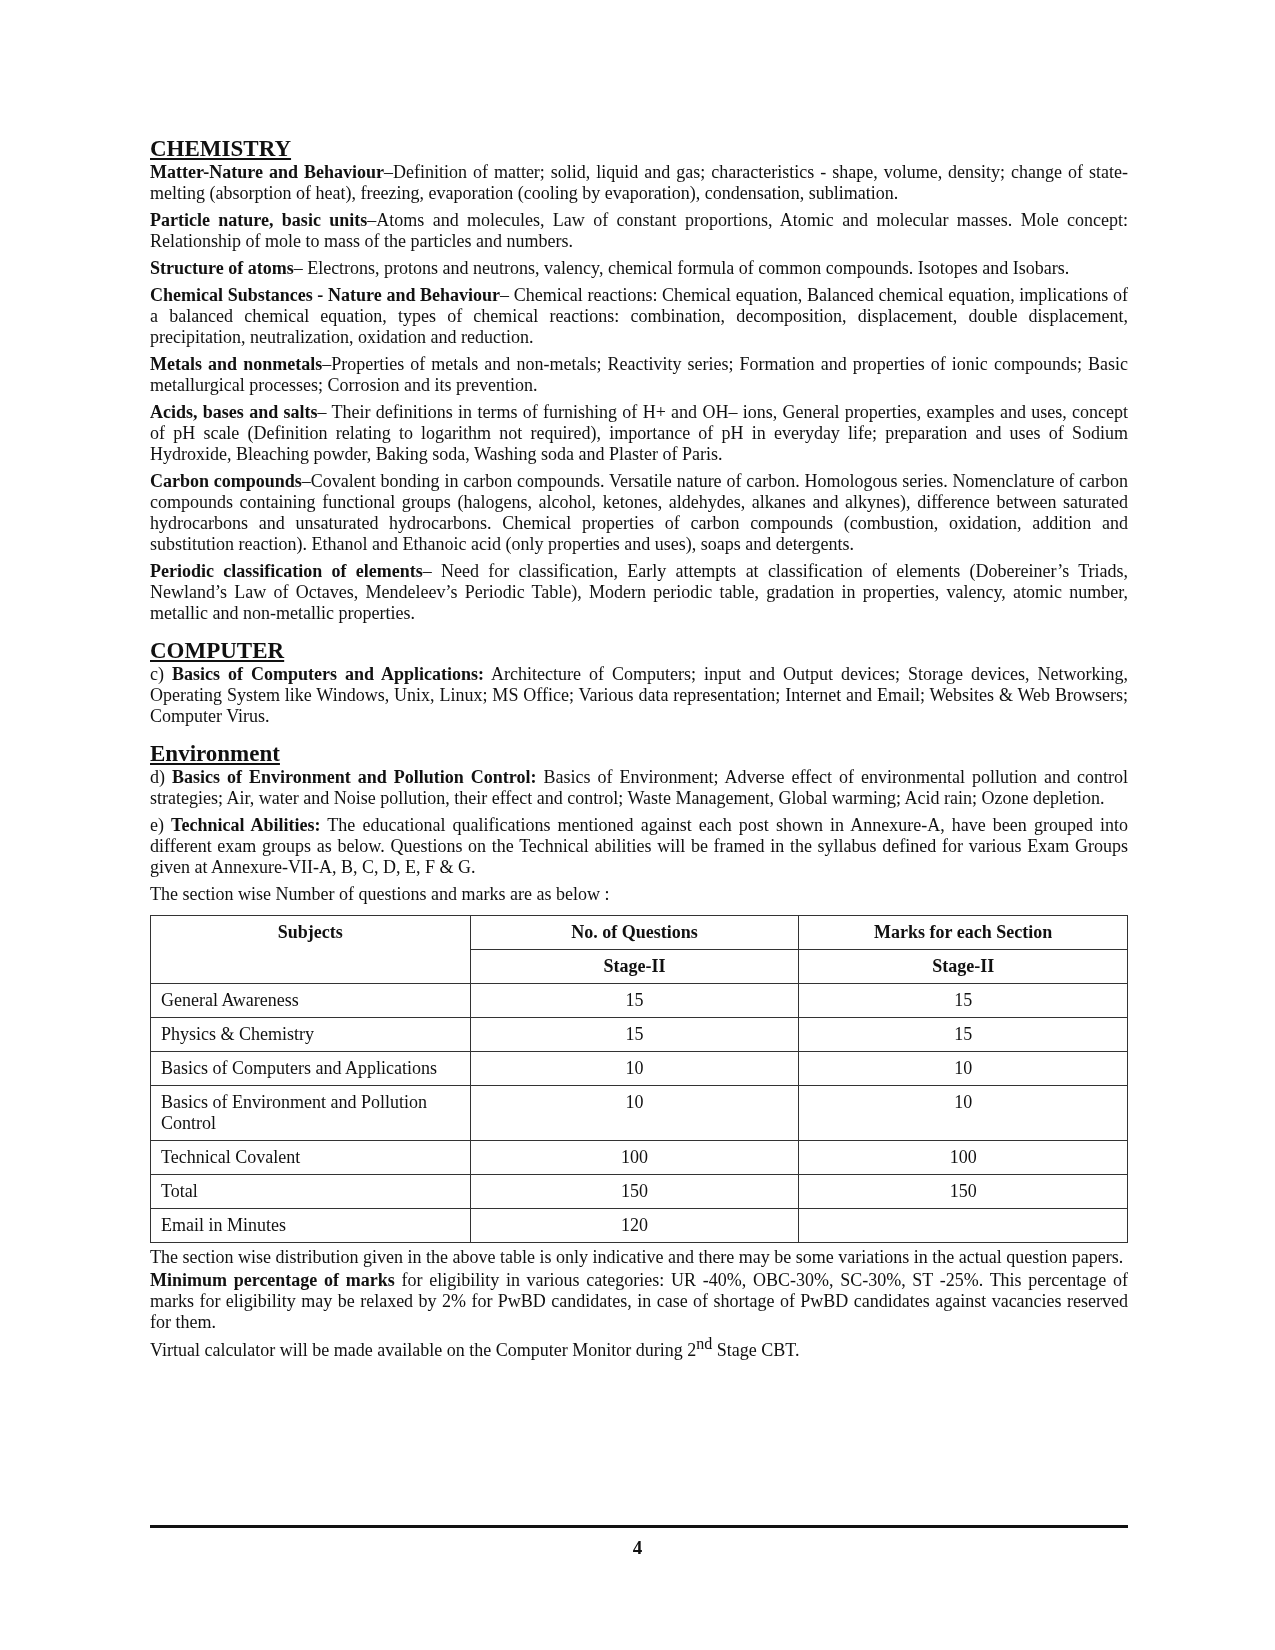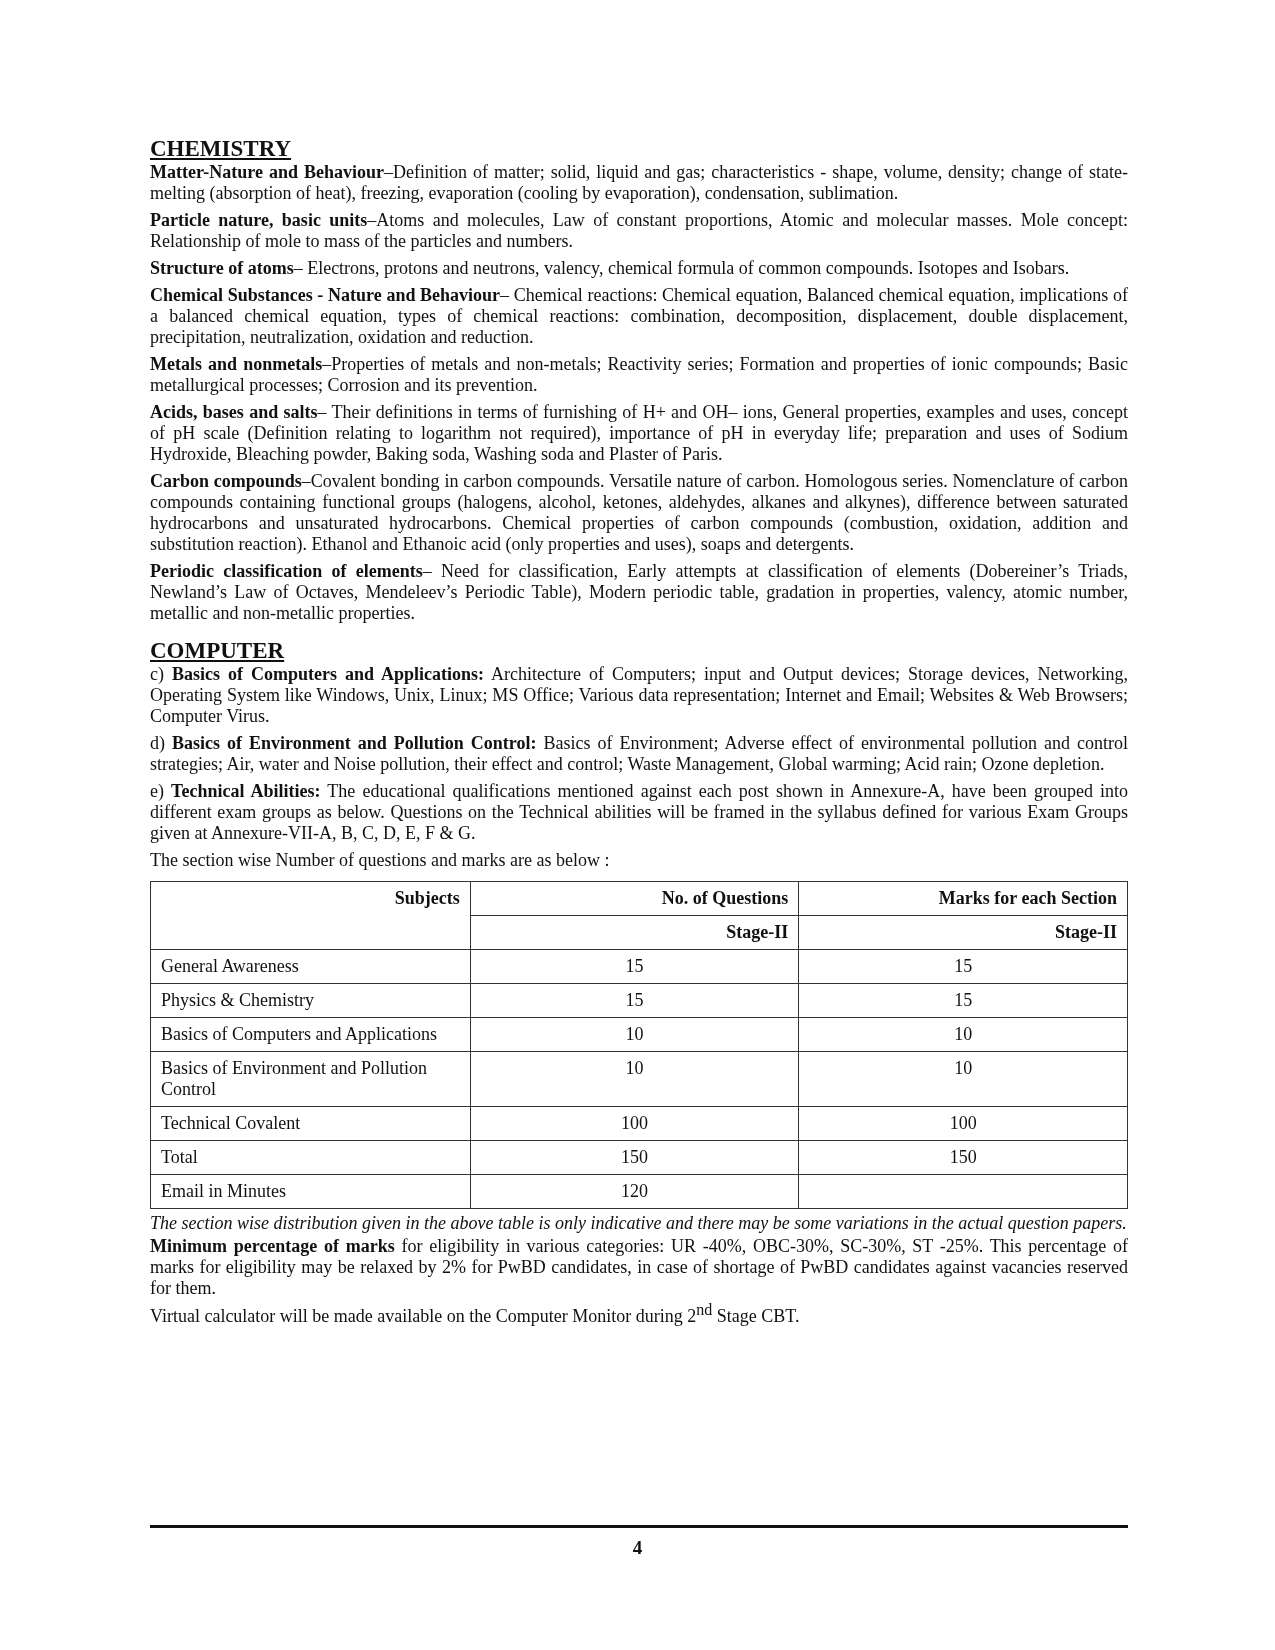--- a/index.html
+++ b/index.html
@@ -5,26 +5,26 @@
   html, body { margin: 0; padding: 0; background: #ffffff; }
   body { width: 1275px; height: 1650px; position: relative; overflow: hidden;
          font-family: "Liberation Serif", "DejaVu Serif", serif; color: #111; }
   .page { position: absolute; left: 150px; top: 122px; width: 978px; }
   .h { font-size: 23px; font-weight: bold; text-decoration: underline; margin: 16px 0 2px 0; line-height: 22px; }
   p.para { margin: 0 0 6px 0; font-size: 18px; line-height: 21px; text-align: justify; }
   p.para b { font-weight: bold; }
   .intro { font-size: 18px; line-height: 21px; margin: 2px 0 10px 0; }
   table.marks { border-collapse: collapse; width: 978px; font-size: 18px; }
   table.marks td, table.marks th { border: 1.5px solid #333; padding: 6px 10px; vertical-align: top; line-height: 21px; }
-  table.marks th { font-weight: bold; text-align: right; }
+  table.marks th { font-weight: bold; text-align: center; }
   table.marks td.num { text-align: center; }
   table.marks col.c1 { width: 320px; }
   table.marks col.c2 { width: 329px; }
   table.marks col.c3 { width: 329px; }
-  .note { font-style: italic; font-size: 18px; line-height: 21px; margin: 4px 0 2px 0; text-align: justify; }
+  .note { font-size: 18px; line-height: 21px; margin: 4px 0 2px 0; text-align: justify; }
   .rule { position: absolute; left: 150px; top: 1525px; width: 978px; height: 0; border-top: 3px solid #111; }
   .pagenum { position: absolute; left: 0; width: 1275px; top: 1537px; text-align: center; font-weight: bold; font-size: 19px; }
   sup { font-size: 16px; }
 </style>
 </head>
 <body>
 
 <div class="page">
   <div class="h">CHEMISTRY</div>
   <div id="chem-list">
@@ -34,20 +34,21 @@
       <p class="para"><b>Chemical Substances - Nature and Behaviour</b><span>– Chemical reactions: Chemical equation, Balanced chemical equation, implications of a balanced chemical equation, types of chemical reactions: combination, decomposition, displacement, double displacement, precipitation, neutralization, oxidation and reduction.</span></p>
       <p class="para"><b>Metals and nonmetals</b><span>–Properties of metals and non-metals; Reactivity series; Formation and properties of ionic compounds; Basic metallurgical processes; Corrosion and its prevention.</span></p>
       <p class="para"><b>Acids, bases and salts</b><span>– Their definitions in terms of furnishing of H+ and OH– ions, General properties, examples and uses, concept of pH scale (Definition relating to logarithm not required), importance of pH in everyday life; preparation and uses of Sodium Hydroxide, Bleaching powder, Baking soda, Washing soda and Plaster of Paris.</span></p>
       <p class="para"><b>Carbon compounds</b><span>–Covalent bonding in carbon compounds. Versatile nature of carbon. Homologous series. Nomenclature of carbon compounds containing functional groups (halogens, alcohol, ketones, aldehydes, alkanes and alkynes), difference between saturated hydrocarbons and unsaturated hydrocarbons. Chemical properties of carbon compounds (combustion, oxidation, addition and substitution reaction). Ethanol and Ethanoic acid (only properties and uses), soaps and detergents.</span></p>
       <p class="para"><b>Periodic classification of elements</b><span>– Need for classification, Early attempts at classification of elements (Dobereiner’s Triads, Newland’s Law of Octaves, Mendeleev’s Periodic Table), Modern periodic table, gradation in properties, valency, atomic number, metallic and non-metallic properties.</span></p>
     </div>
 
   <div class="h">COMPUTER</div>
   <p class="para"><span>c) </span><b>Basics of Computers and Applications:</b><span> Architecture of Computers; input and Output devices; Storage devices, Networking, Operating System like Windows, Unix, Linux; MS Office; Various data representation; Internet and Email; Websites &amp; Web Browsers; Computer Virus.</span></p>
 
+  <div class="h">Environment</div>
   <p class="para"><span>d) </span><b>Basics of Environment and Pollution Control:</b><span> Basics of Environment; Adverse effect of environmental pollution and control strategies; Air, water and Noise pollution, their effect and control; Waste Management, Global warming; Acid rain; Ozone depletion.</span></p>
 
   <p class="para"><span>e) </span><b>Technical Abilities:</b><span> The educational qualifications mentioned against each post shown in Annexure-A, have been grouped into different exam groups as below. Questions on the Technical abilities will be framed in the syllabus defined for various Exam Groups given at Annexure-VII-A, B, C, D, E, F &amp; G.</span></p>
 
   <div class="intro">The section wise Number of questions and marks are as below :</div>
 
   <table class="marks">
     <colgroup>
         <col class="c1">
         <col class="c2">

